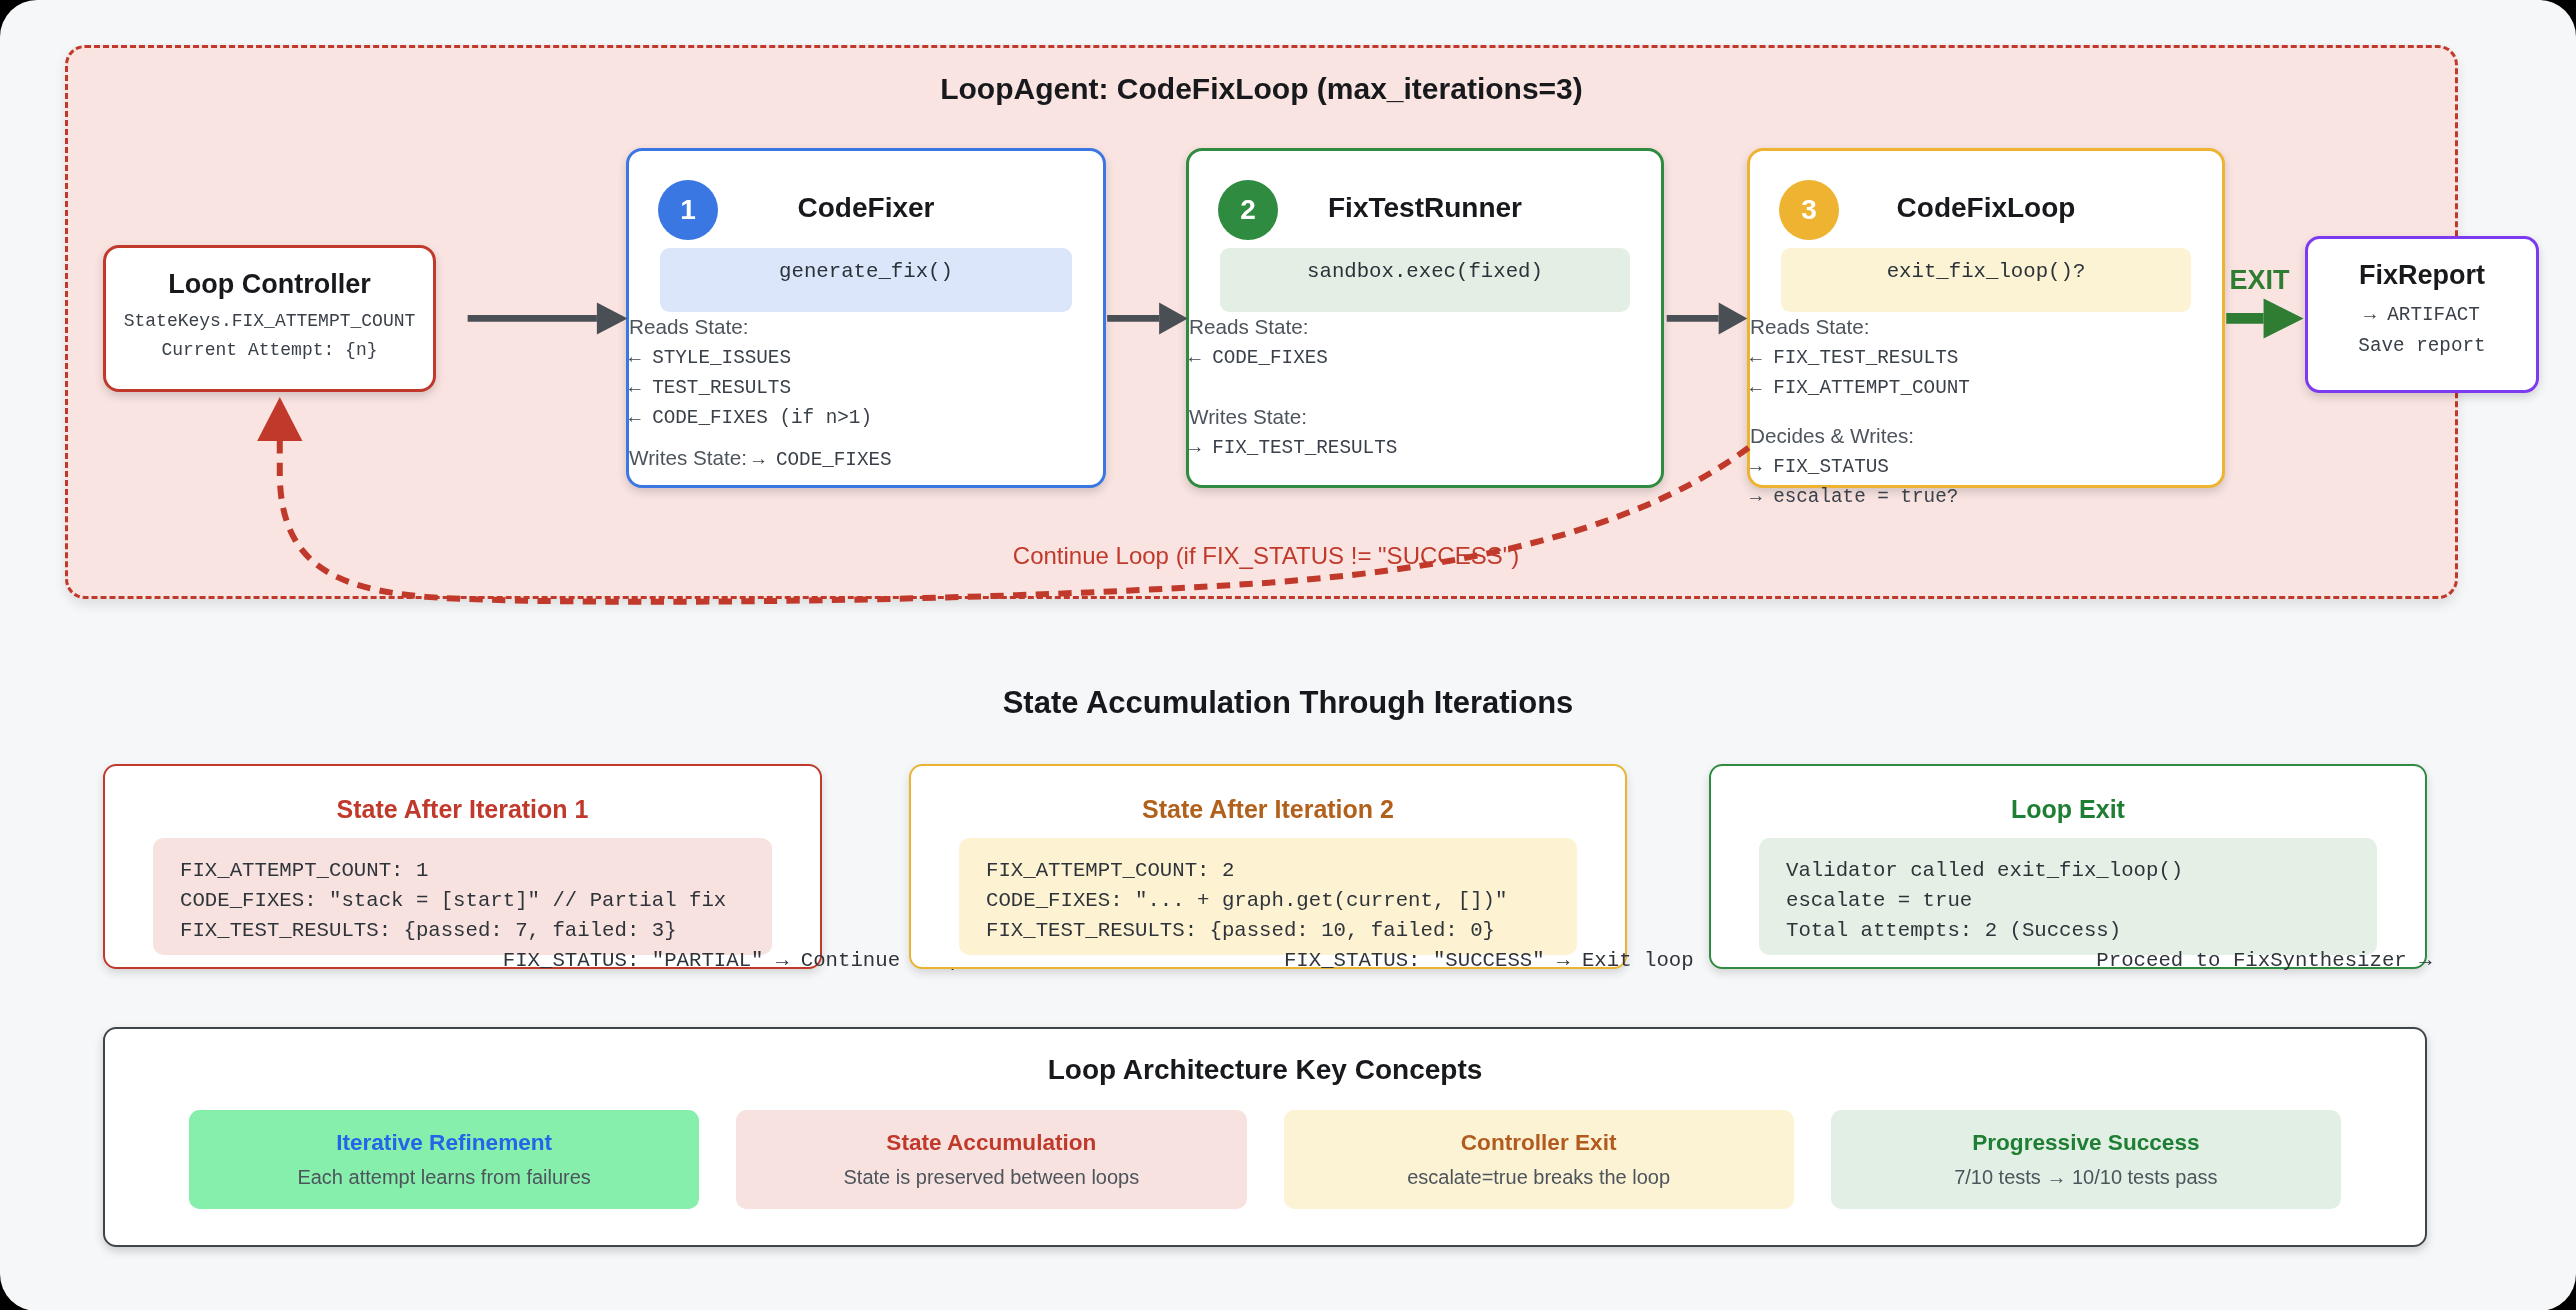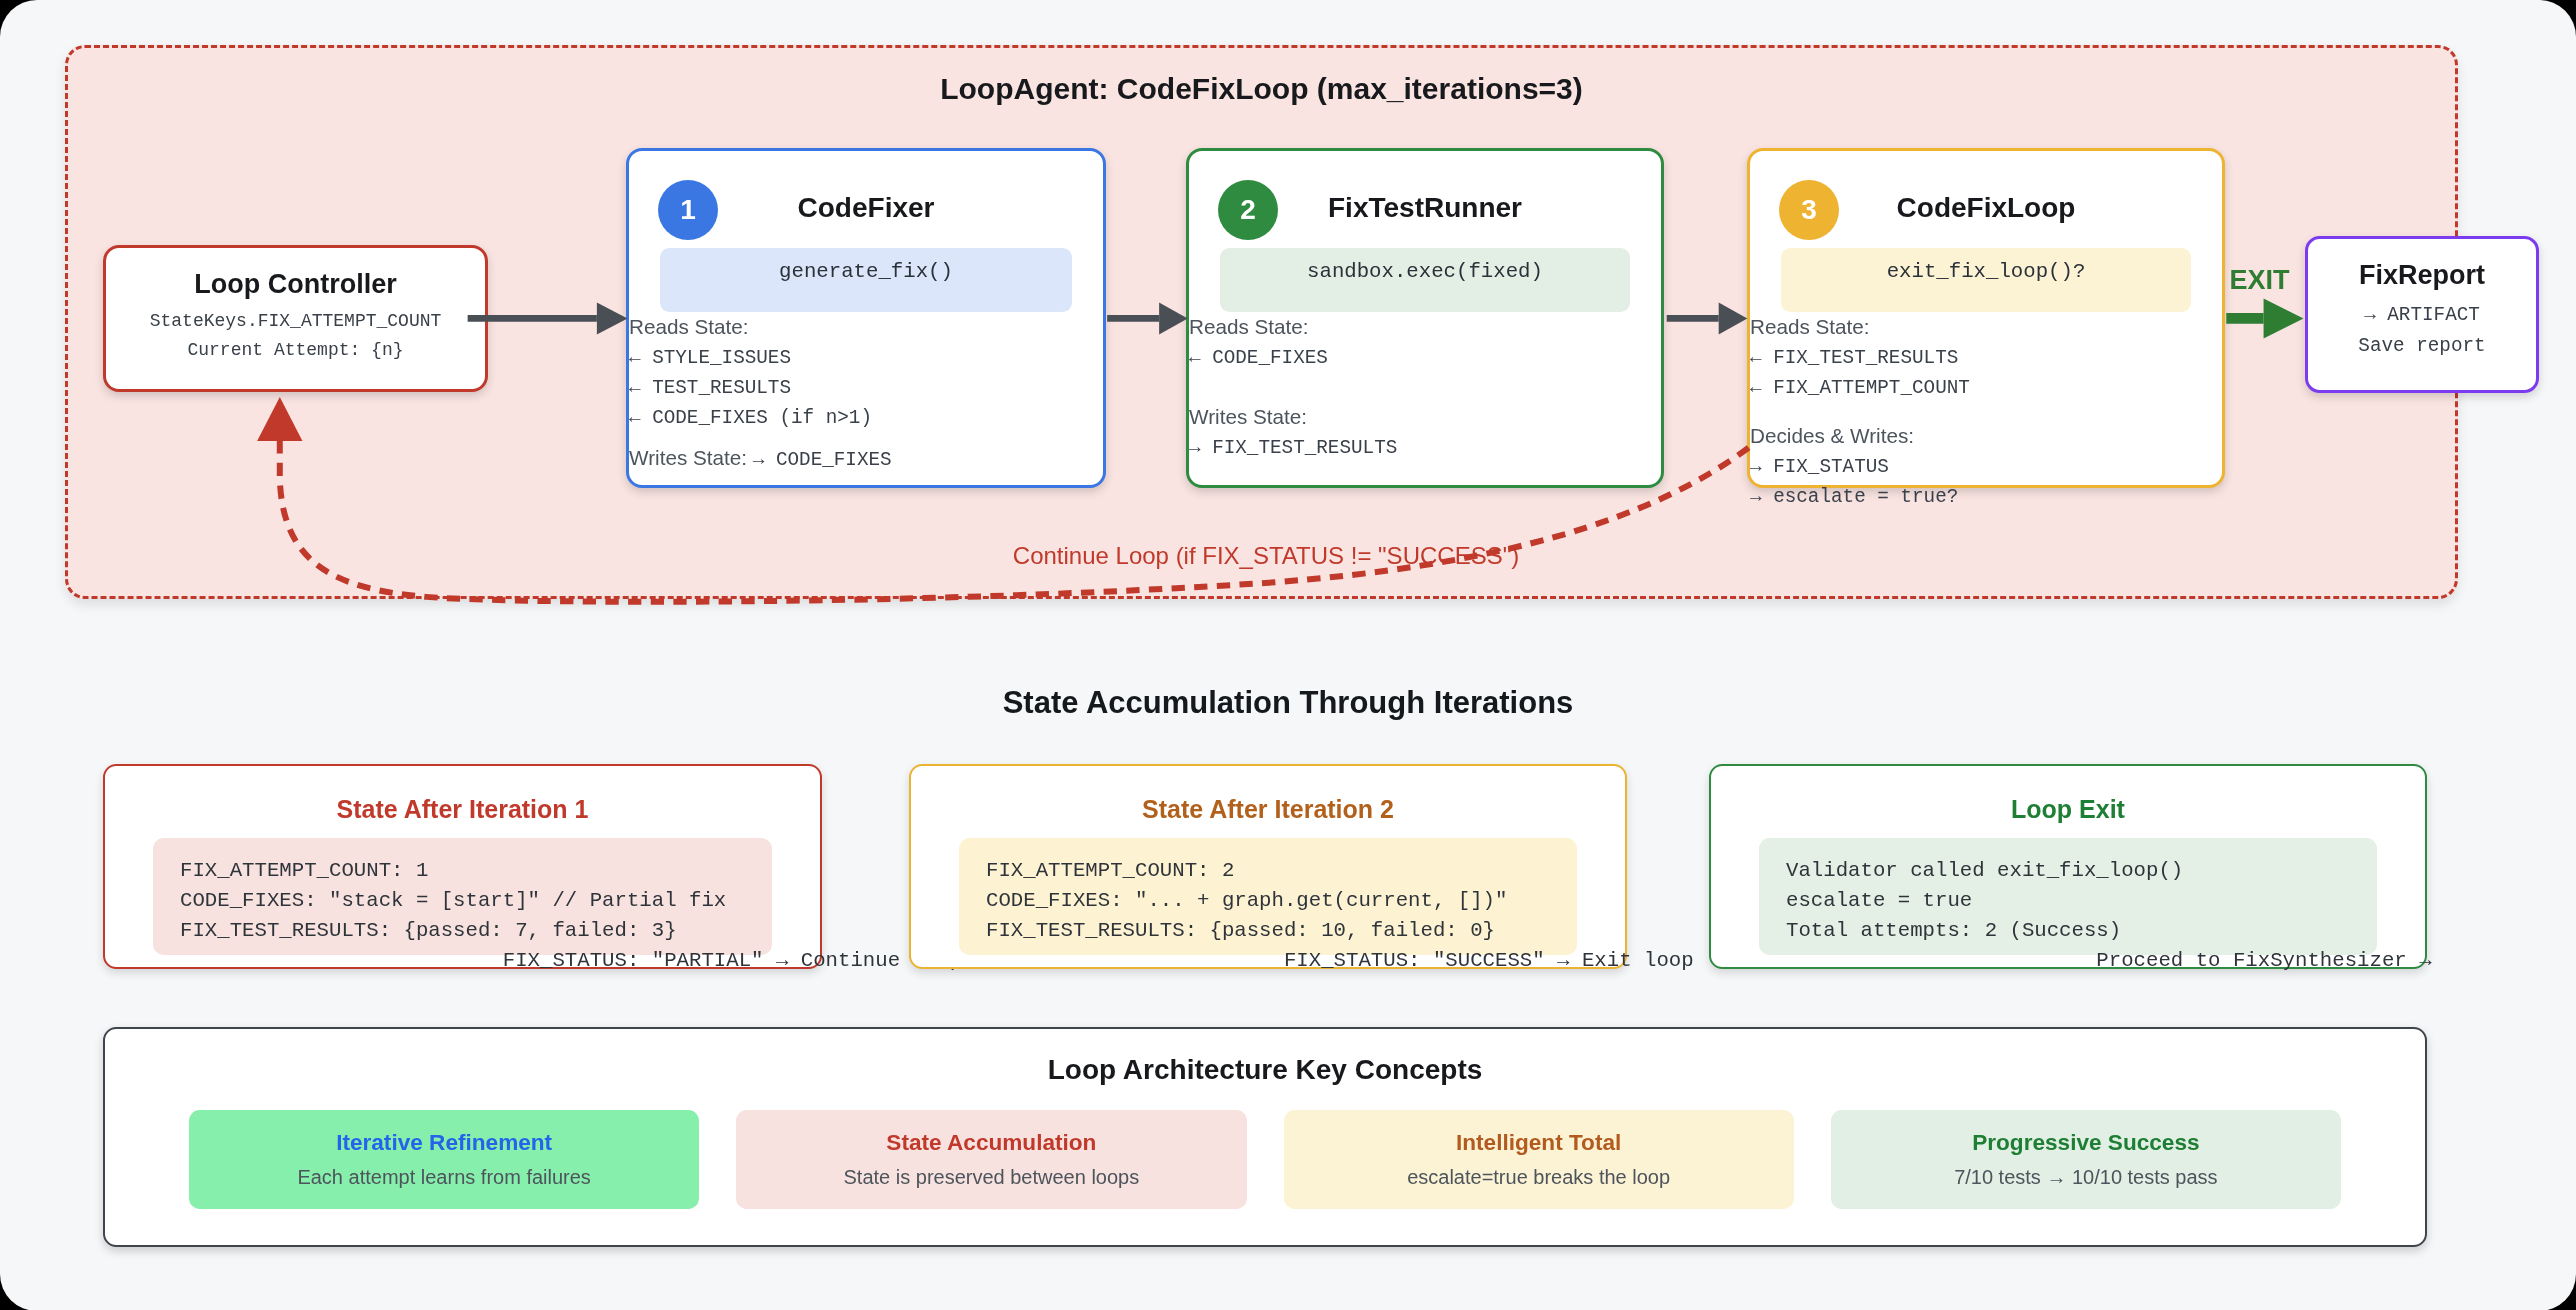--- a/index.html
+++ b/index.html
@@ -10,21 +10,21 @@
   
   .loop-container{position:absolute;left:65px;top:45px;width:2393px;height:554px;box-sizing:border-box;
         background:#f9e4e1;border:3.3px dashed #c0392b;border-radius:20px;
         box-shadow:0 5.3px 12px rgba(0,0,0,.10);}
   .loop-title{padding-top:24px;text-align:center;font-size:30px;font-weight:bold;color:#17191c;}
 
   .wbox{position:absolute;background:#fff;border-radius:16px;box-sizing:border-box;
         box-shadow:0 4px 9.3px rgba(0,0,0,.16);}
 
   
-  .controller{left:103px;top:245px;width:385px;height:147px;border:3.3px solid #c0392b;}
+  .controller{left:103px;top:245px;width:333px;height:147px;border:3.3px solid #c0392b;}
   .controller-title{margin-top:20px;text-align:center;font-size:27px;font-weight:bold;color:#17191c;line-height:32px;}
   .controller-lines{margin-top:6.7px;text-align:center;font-size:18px;line-height:29px;color:#3a4049;}
 
   
   .agent{top:148px;width:480px;height:340px;border-width:3.3px;border-style:solid;}
   .agent-1{left:626px;border-color:#3b77e3;}
   .agent-2{left:1186px;width:478px;border-color:#2e8b3f;}
   .agent-3{left:1747px;width:478px;border-color:#eeb331;}
   .badge{position:absolute;left:29px;top:29px;width:60px;height:60px;border-radius:50%;
          color:#fff;font-size:28px;font-weight:bold;text-align:center;line-height:60px;}
@@ -184,21 +184,21 @@
     <div class="cards">
       <div class="card card-1">
         <div class="card-title">Iterative Refinement</div>
         <div class="card-desc">Each attempt learns from failures</div>
       </div>
       <div class="card card-2">
         <div class="card-title">State Accumulation</div>
         <div class="card-desc">State is preserved between loops</div>
       </div>
       <div class="card card-3">
-        <div class="card-title">Intelligent Total</div>
+        <div class="card-title">Controller Exit</div>
         <div class="card-desc">escalate=true breaks the loop</div>
       </div>
       <div class="card card-4">
         <div class="card-title">Progressive Success</div>
         <div class="card-desc">7/10 tests → 10/10 tests pass</div>
       </div>
     </div>
   </div>
 
   <svg class="arrow-overlay" viewBox="0 0 3867 1968" xmlns="http://www.w3.org/2000/svg">

